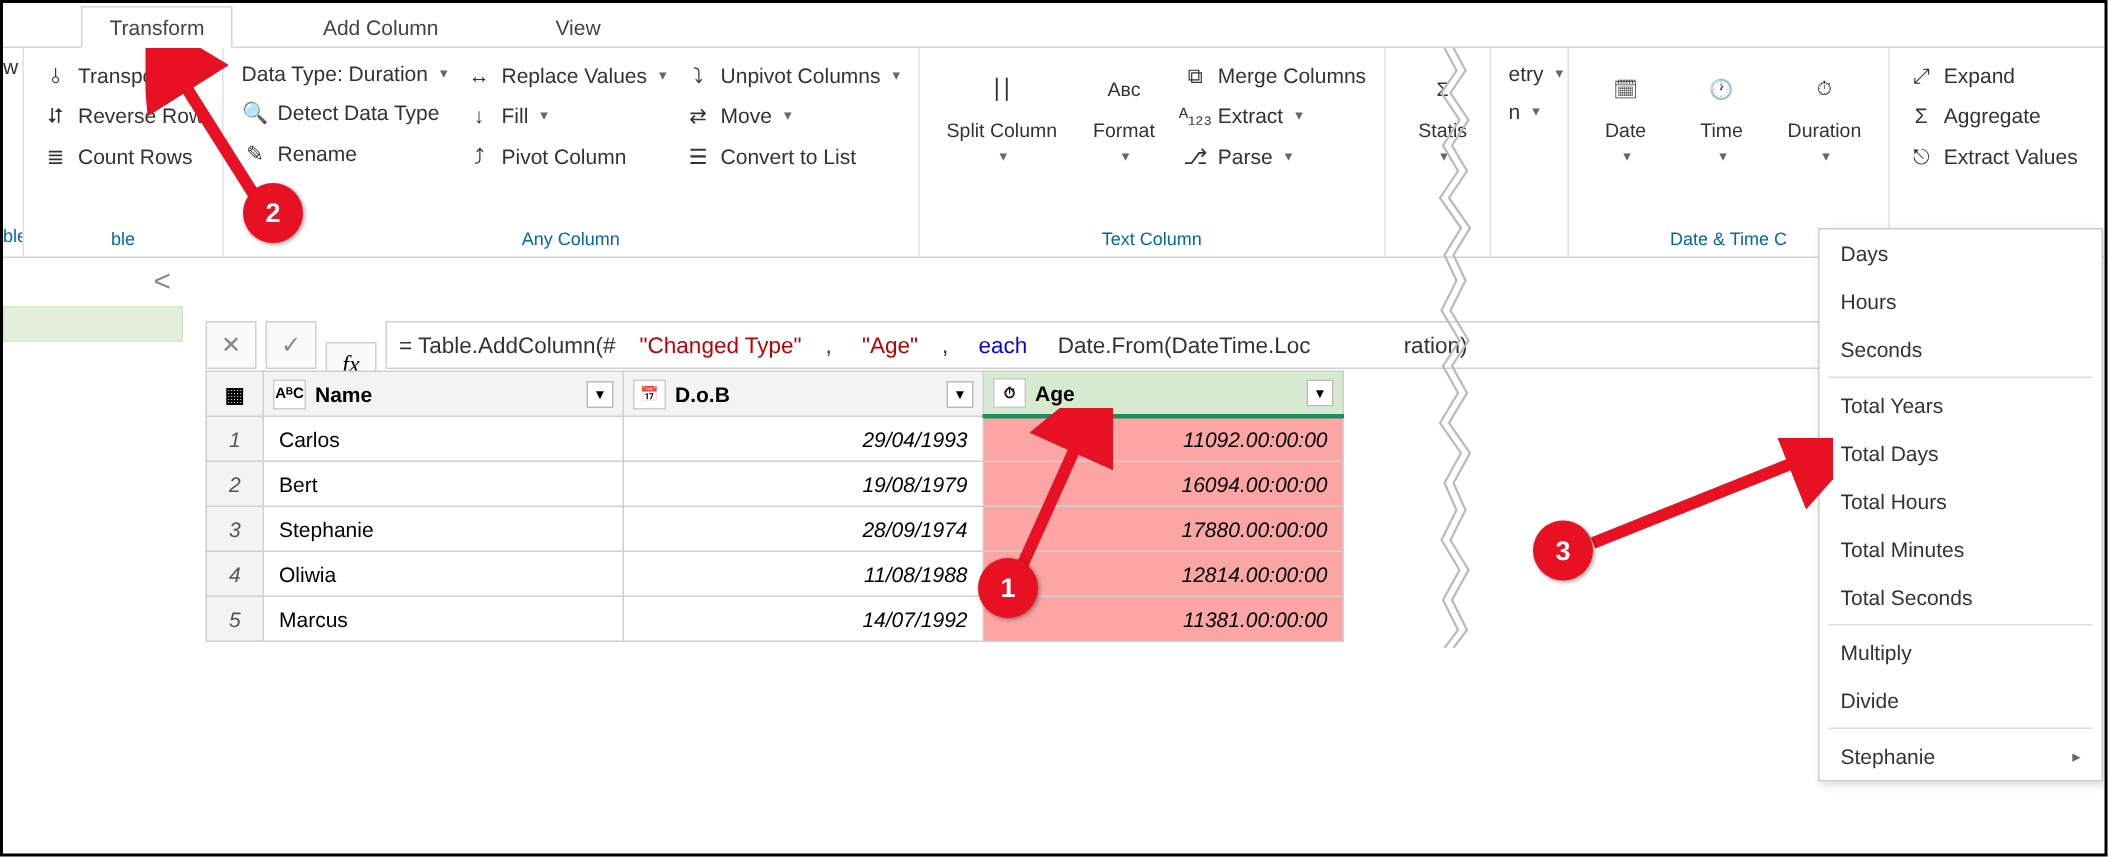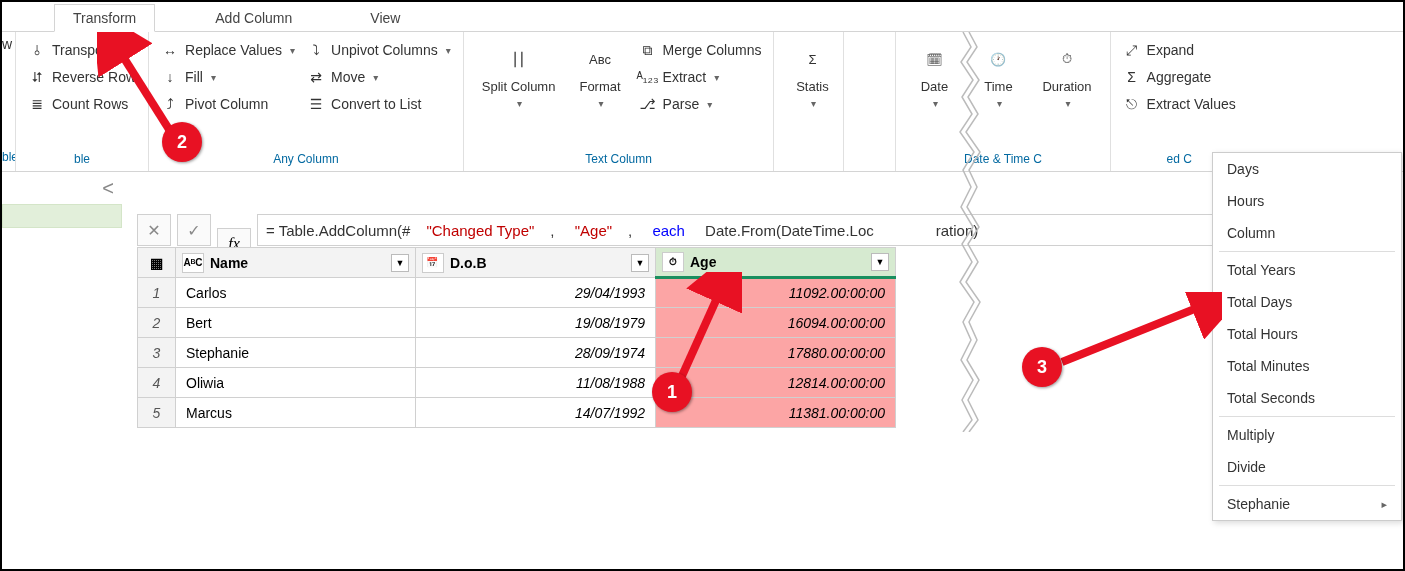--- a/index.html
+++ b/index.html
@@ -110,20 +110,33 @@
           </div>
       </div>
     </div>
     <div class="ribbon-group-label">ble</div>
   </div>
 
   <div class="ribbon-group">
     <div class="ribbon-group-body">
       <div class="ribbon-col">
         <div class="ribbon-btn-sm caret-down">
+            <span>Data Type: Duration</span>
+          </div>
+        <div class="ribbon-btn-sm">
+            <span class="icon">🔍</span>
+            <span>Detect Data Type</span>
+          </div>
+        <div class="ribbon-btn-sm">
+            <span class="icon">✎</span>
+            <span>Rename</span>
+          </div>
+      </div>
+      <div class="ribbon-col">
+        <div class="ribbon-btn-sm caret-down">
             <span class="icon">↔</span>
             <span>Replace Values</span>
           </div>
         <div class="ribbon-btn-sm caret-down">
             <span class="icon">↓</span>
             <span>Fill</span>
           </div>
         <div class="ribbon-btn-sm">
             <span class="icon">⤴</span>
             <span>Pivot Column</span>
@@ -185,20 +198,30 @@
         <div class="ribbon-btn-lg caret-down">
             <span class="icon">Σ</span>
             <span>Statis</span>
           </div>
       </div>
     </div>
     <div class="ribbon-group-label"></div>
   </div>
 
   <div class="ribbon-group" style="width:52px;">
+    <div class="ribbon-group-body">
+        <div class="ribbon-col">
+          <div class="ribbon-btn-sm caret-down">
+            <span>etry</span>
+          </div>
+          <div class="ribbon-btn-sm caret-down">
+            <span>n</span>
+          </div>
+        </div>
+      </div>
     <div class="ribbon-group-label"></div>
   </div>
 
   <div class="ribbon-group">
     <div class="ribbon-group-body">
       <div class="ribbon-col">
           <div class="ribbon-btn-lg caret-down">
             <span class="icon">🗓</span>
             <span>Date</span>
           </div>
@@ -313,21 +336,21 @@
           <td class="cell right">14/07/1992</td>
           <td class="cell right sel-col-cell">11381.00:00:00</td>
         </tr>
       </tbody>
   </table>
 </div>
 
 <div class="dropdown">
   <div class="dropdown-item">Days</div>
   <div class="dropdown-item">Hours</div>
-  <div class="dropdown-item">Column</div>
+  <div class="dropdown-item">Seconds</div>
   <div class="dropdown-sep"></div>
   <div class="dropdown-item">Total Years</div>
   <div class="dropdown-item">Total Days</div>
   <div class="dropdown-item">Total Hours</div>
   <div class="dropdown-item">Total Minutes</div>
   <div class="dropdown-item">Total Seconds</div>
   <div class="dropdown-sep"></div>
   <div class="dropdown-item">Multiply</div>
   <div class="dropdown-item">Divide</div>
   <div class="dropdown-sep"></div>

